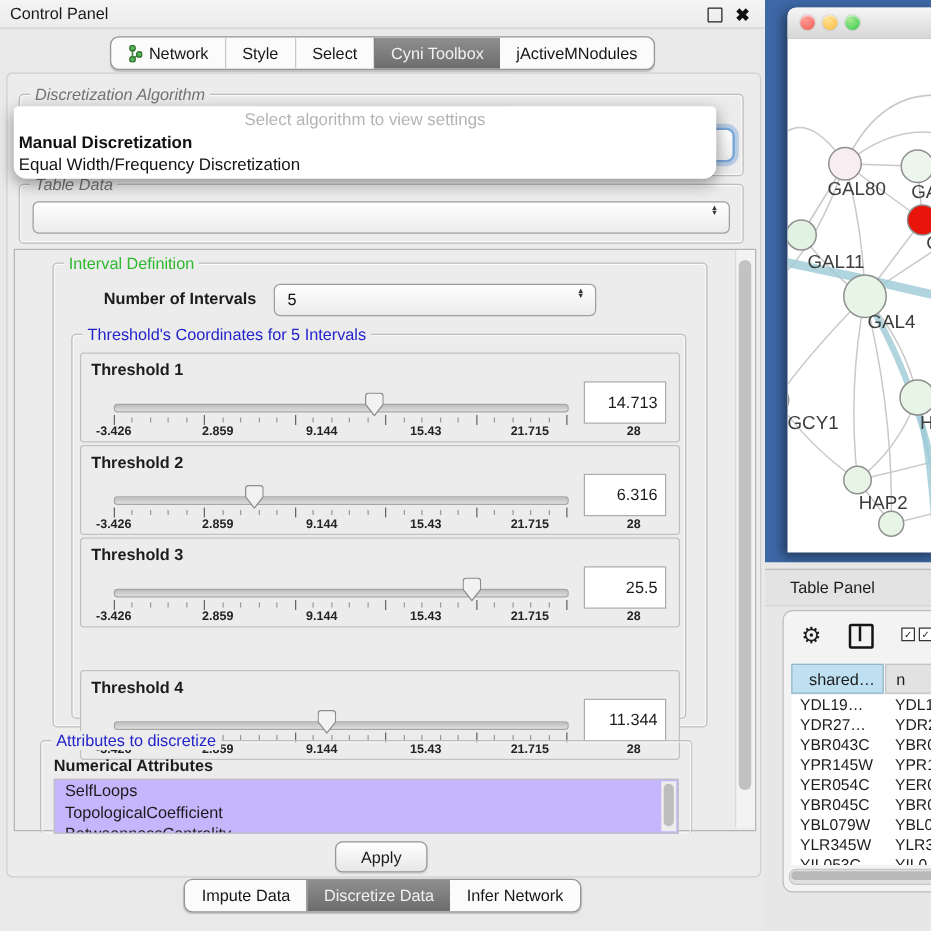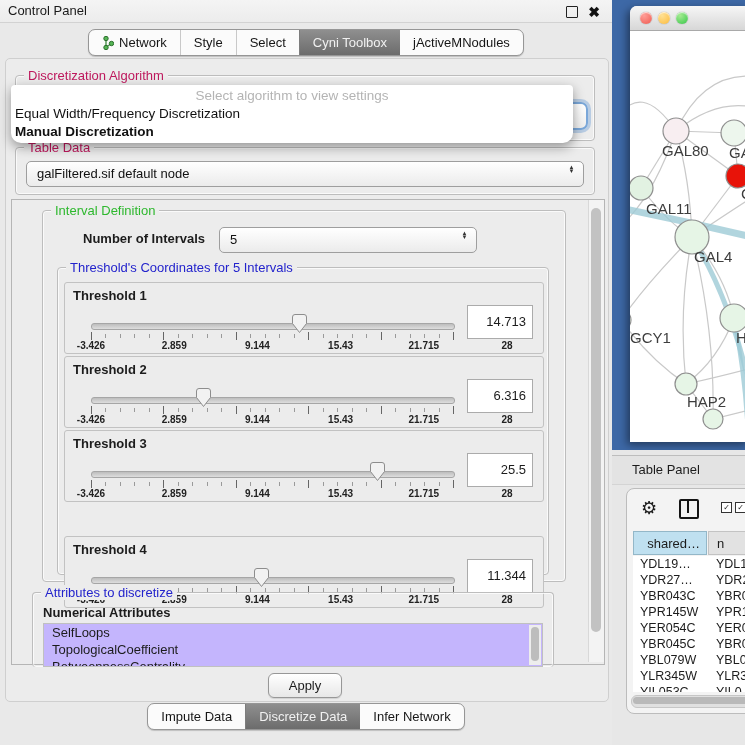--- a/index.html
+++ b/index.html
@@ -27,21 +27,21 @@
   .segment.selected + .segment{border-left:none;}
   #cp-top-tabs{left:0;top:29px;}
   #cp-bottom-tabs{left:0;top:703px;}
 
   #cp-body{left:5px;top:58px;width:602px;height:642px;background:#ececec;
     border:1px solid #cfcfcf;border-radius:5px;}
 
   
   .group{border:1px solid #bdbdbd;border-radius:4px;box-shadow:inset 0 0 0 1px rgba(255,255,255,.75);}
   .group-title{position:absolute;top:-8px;left:8px;background:#ececec;padding:0 4px;font-size:13px;}
-  .t-plain{color:#be185d;}
+  .t-plain{color:#737373;font-style:italic;}
   .t-green{color:#2eb82e;}
   .t-blue{color:#2323cc;}
 
   .combo{background:linear-gradient(#ffffff,#ebebeb);border:1px solid #9e9e9e;border-radius:5px;
     font-size:13px;color:#111;}
   .combo .val{position:absolute;left:10px;top:0;line-height:23px;white-space:nowrap;}
   .stepper{position:absolute;right:7px;top:3px;width:9px;font-size:8px;line-height:4px;
     color:#333;text-align:center;}
 
   #grp-algo{left:9px;top:16px;width:578px;height:64px;}
@@ -169,28 +169,27 @@
 
   <div id="cp-body" class="abs">
 
     <div id="grp-algo" class="abs group">
       <span class="group-title t-plain">Discretization Algorithm</span>
       <div id="algo-combo" class="abs"></div>
     </div>
 
     <div id="algo-popup" class="abs">
       <div class="hdr">Select algorithm to view settings</div>
+      <div class="item bold">Manual Discretization</div>
       <div class="item">Equal Width/Frequency Discretization</div>
-      <div class="item bold">Manual Discretization</div>
     </div>
 
     <div id="grp-table-data" class="abs group">
       <span class="group-title t-plain">Table Data</span>
       <div id="td-combo" class="abs combo">
-        <span class="val">galFiltered.sif default node</span>
         <span class="stepper">
           <span style="font-size:6px;display:block;">▲</span>
           <span style="font-size:6px;display:block;">▼</span>
         </span>
       </div>
     </div>
 
     <div id="scrollpane" class="abs">
 
       <div id="grp-interval" class="abs group">

